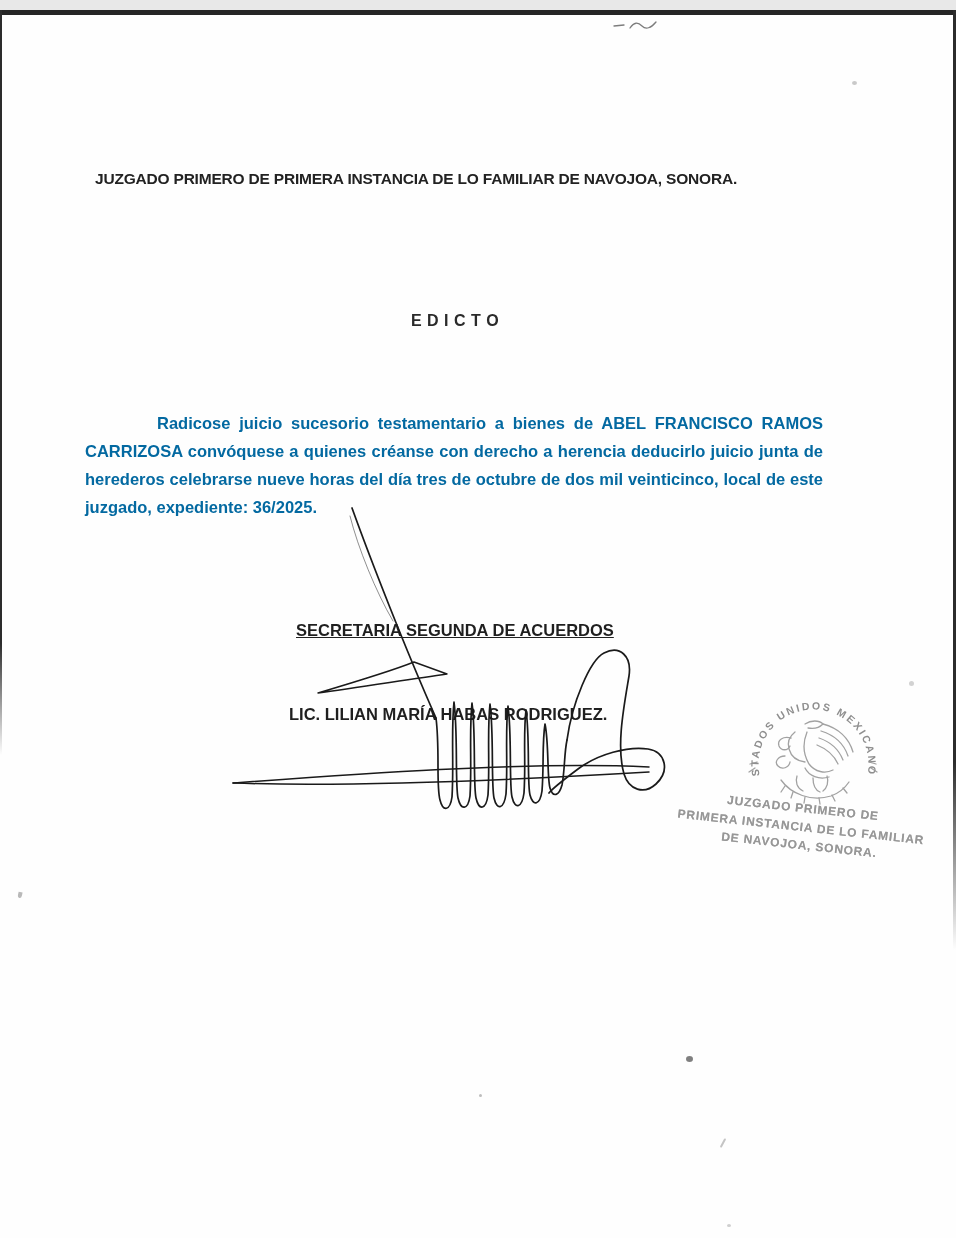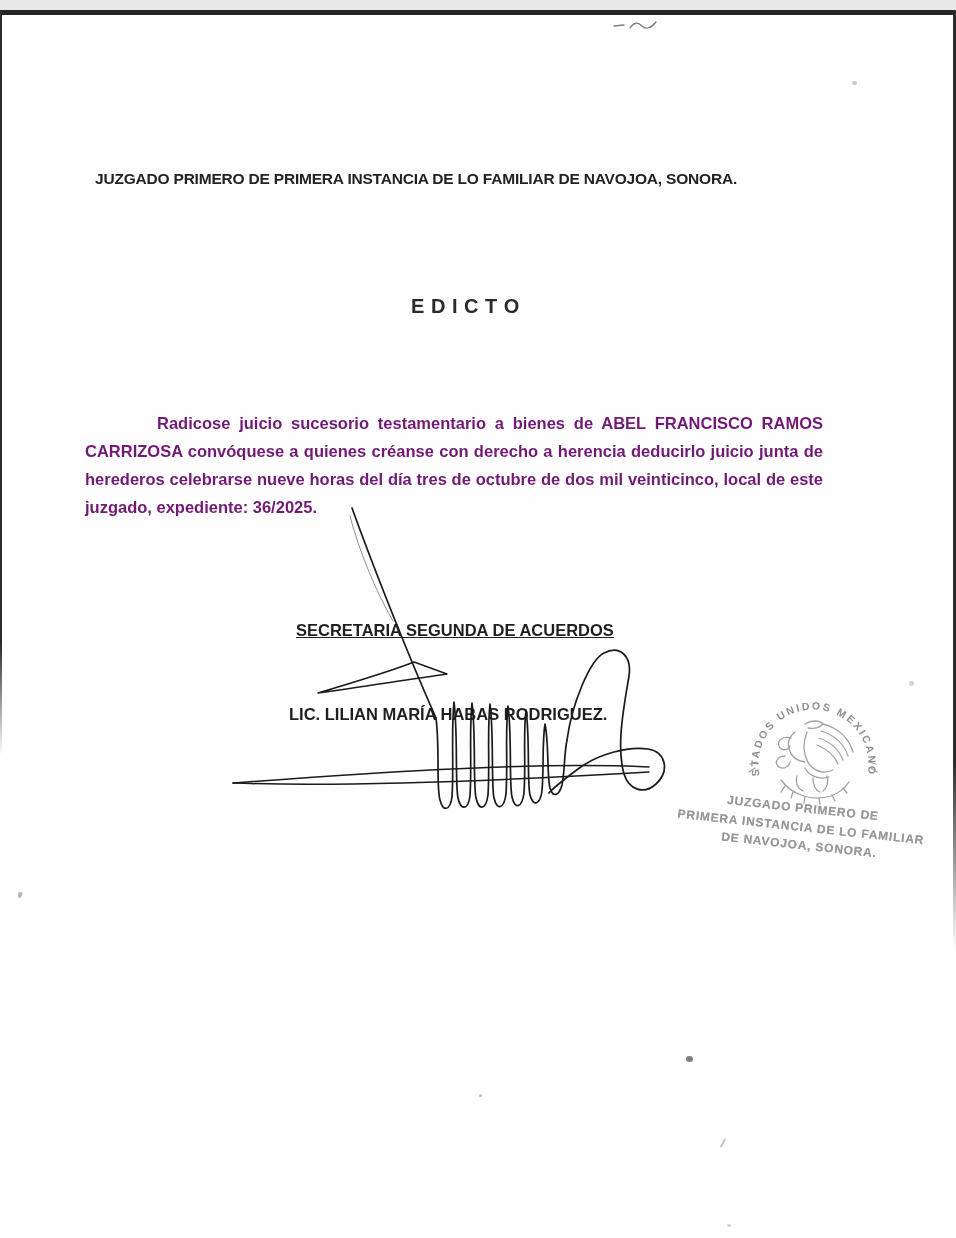--- a/index.html
+++ b/index.html
@@ -18,27 +18,27 @@
     background:linear-gradient(to bottom,#2c2c2c 85%,rgba(44,44,44,0));}
   .edge-right{position:absolute;right:0;top:0;width:3px;height:940px;
     background:linear-gradient(to bottom,#2c2c2c 80%,rgba(44,44,44,0));}
   .txt{position:absolute;white-space:nowrap;}
   .doc-title{
     left:95px;top:160px;
     font-size:15.5px;font-weight:700;letter-spacing:-0.2px;
     color:#222;
   }
   .edicto{
-    left:411px;top:285px;
-    font-size:20px;font-weight:700;letter-spacing:0.5px;color:#2a2a2a;text-align:right;
+    left:411px;top:302px;
+    font-size:16px;font-weight:700;letter-spacing:0.5px;color:#2a2a2a;text-align:right;
   }
   .para{
     position:absolute;
     font-size:16.5px;font-weight:700;line-height:28px;
-    text-align:justify;white-space:normal;color:#701a75;
+    text-align:justify;white-space:normal;color:#0369a1;
   }
   .para-body{left:85px;top:399px;width:738px;text-indent:72px;}
   .para-publish{left:85px;top:931px;width:740px;font-weight:600;}
   .secretary-title{left:296px;top:611px;font-size:16.5px;font-weight:700;text-decoration:underline;}
   .secretary-name{left:289px;top:695px;font-size:16.5px;font-weight:700;}
   .signature-svg{position:absolute;left:200px;top:478px;width:480px;height:330px;}
   .seal-svg{position:absolute;left:735px;top:666px;width:158px;height:152px;}
   .stamp-text{
     position:absolute;left:660px;top:789px;width:282px;
     transform:rotate(6.2deg);transform-origin:50% 50%;

